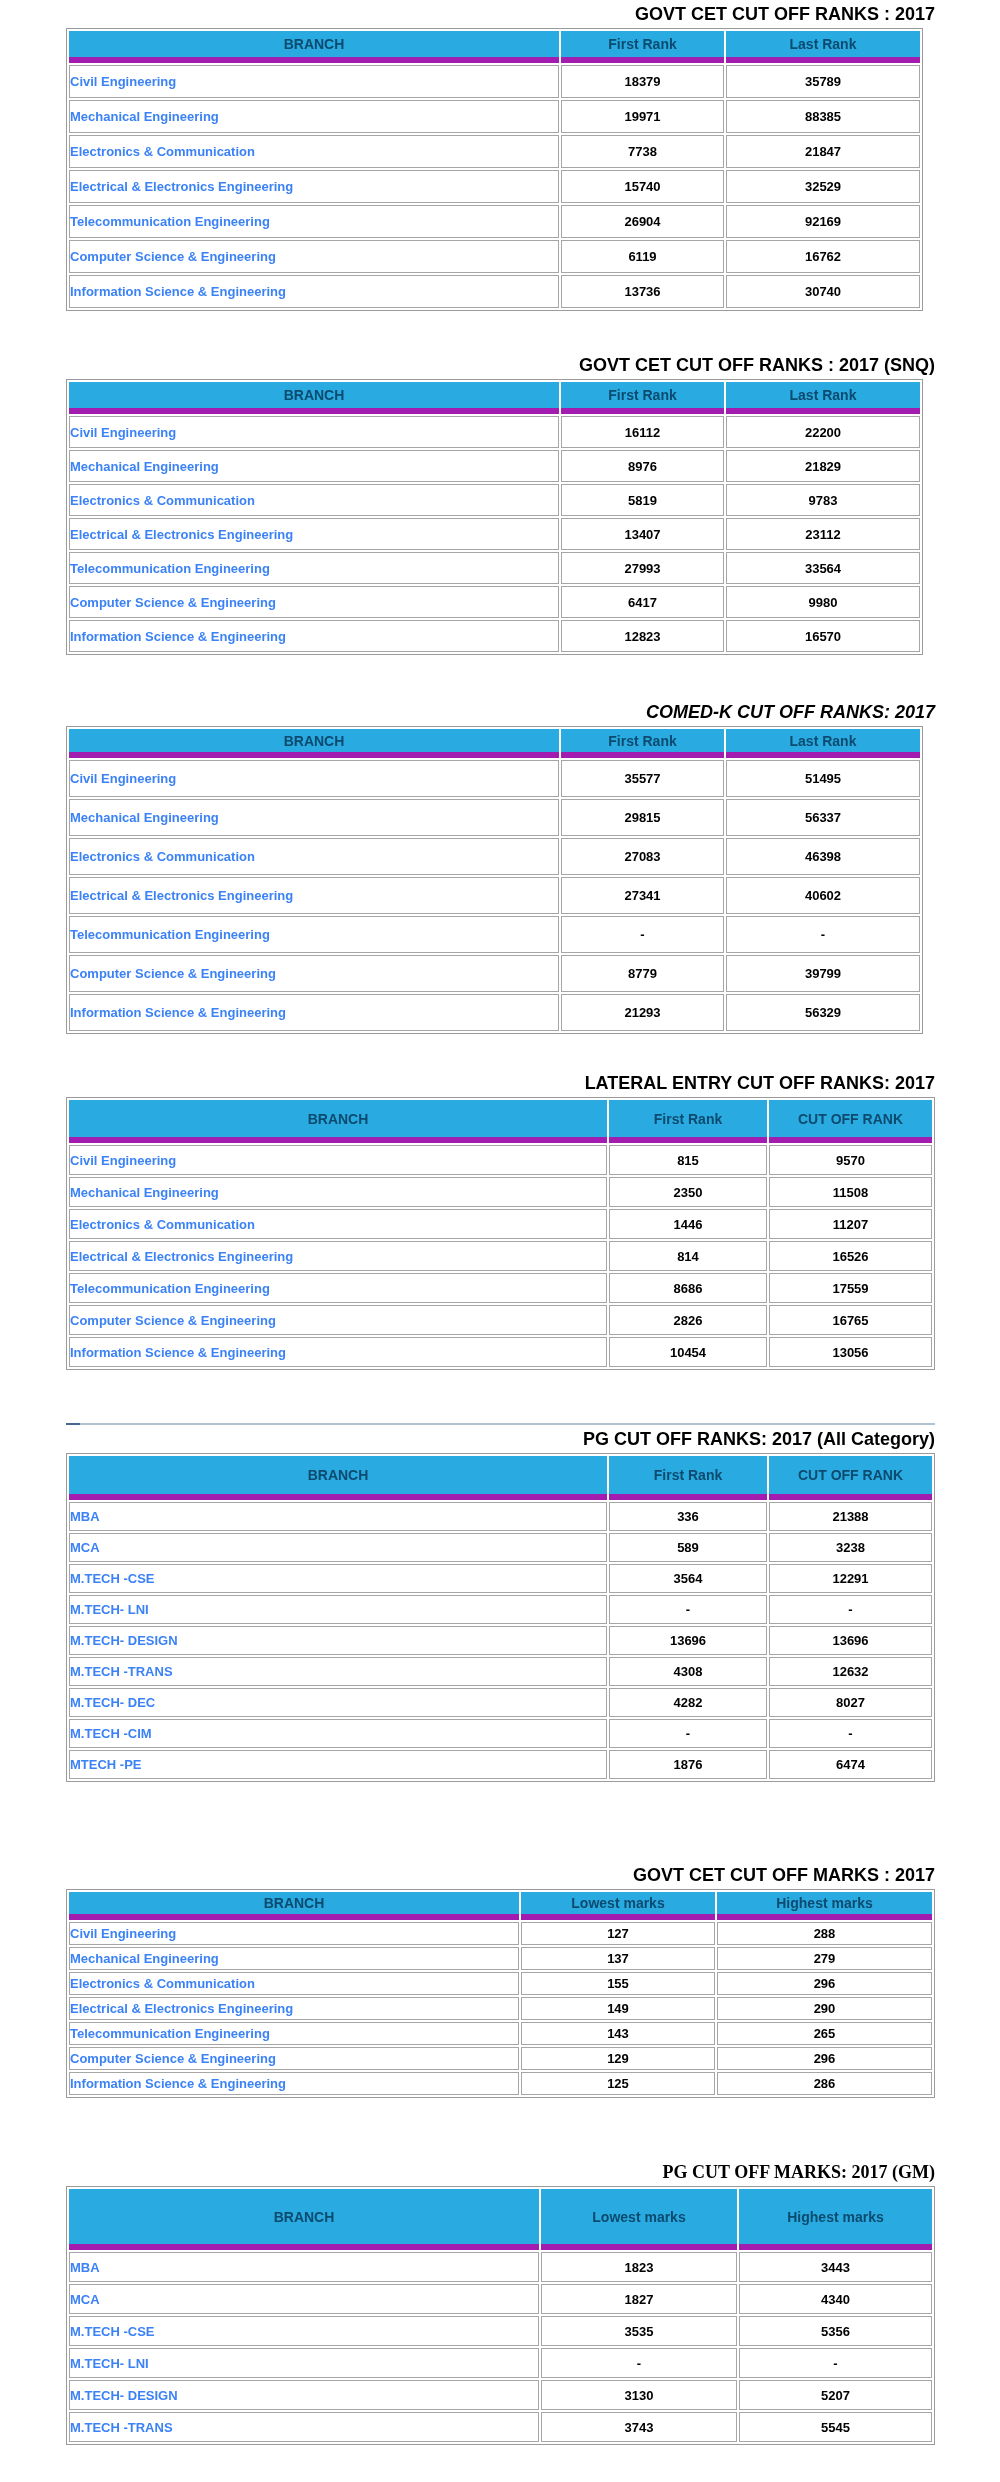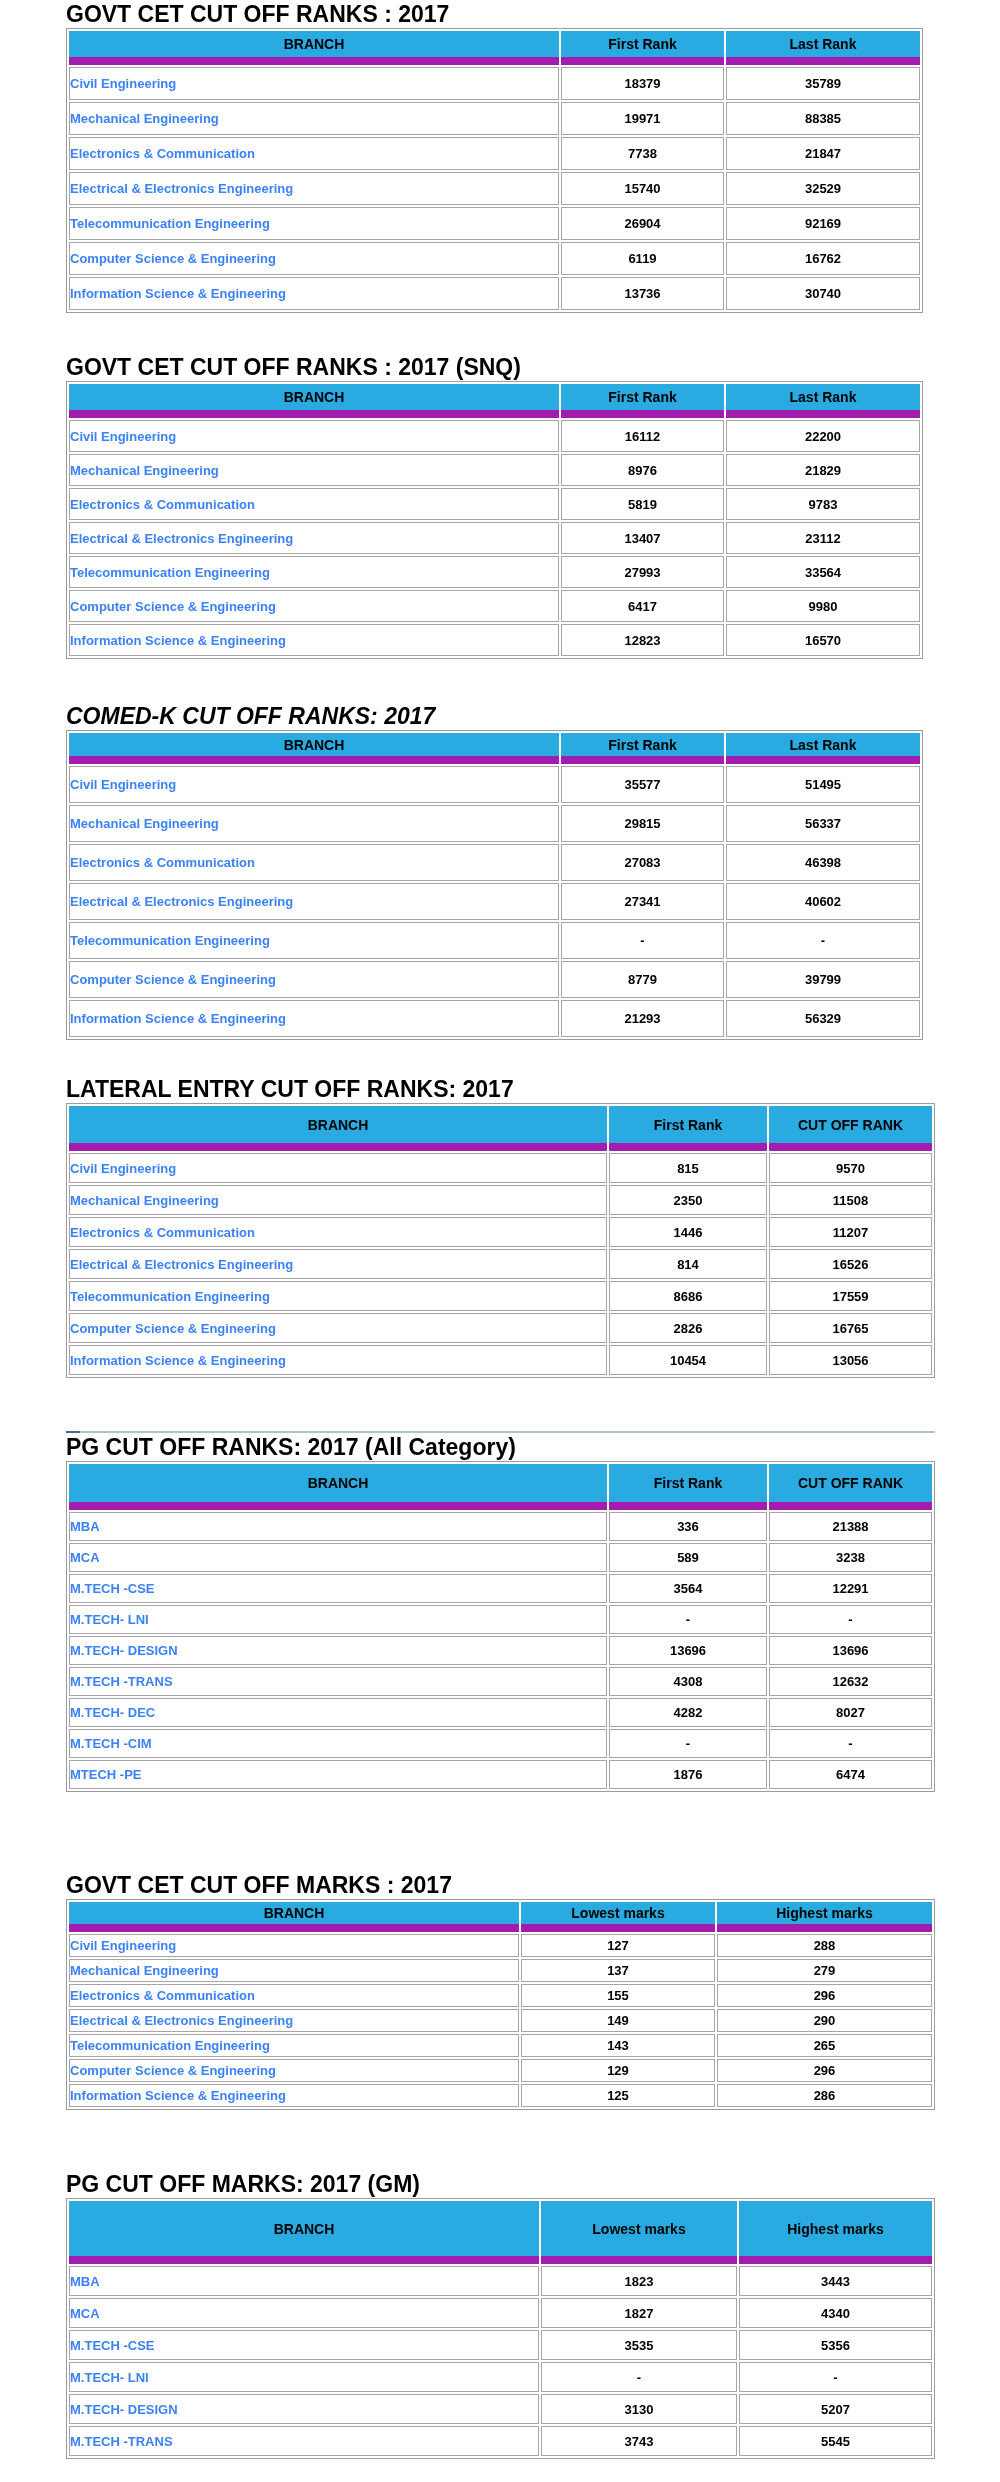--- a/index.html
+++ b/index.html
@@ -5,36 +5,36 @@
   html,body{margin:0;padding:0;background:#ffffff;}
   body{
     width:1000px;height:2482px;
     font-family:"Liberation Sans","DejaVu Sans",sans-serif;
     color:#000;
     overflow:hidden;
   }
   .doc{width:869px;margin-left:66px;}
   .sec{width:100%;}
   .title{
-    font-size:23px;font-weight:bold;color:#000;
-    text-align:left;margin:0 0 3px 0;line-height:21px;
+    font-size:18px;font-weight:bold;color:#000;
+    text-align:right;margin:0 0 3px 0;line-height:21px;
     letter-spacing:0px;
   }
   .w1{width:857px;}
   .w2{width:869px;}
   table.tbl{
     table-layout:fixed;
     border-collapse:separate;border-spacing:2px;
     border:1px solid #9b9b9b;
     background:#ffffff;
   }
   table.tbl th{
-    background:#29abe2;color:#000000;
+    background:#29abe2;color:#0c4a6e;
     font-weight:bold;font-size:14px;text-align:center;
-    border:none;border-bottom:8px solid #a21caf;
+    border:none;border-bottom:6px solid #a21caf;
     padding:0;
     overflow:hidden;white-space:nowrap;
   }
   table.tbl td{
     border:1px solid #a6a6a6;
     font-weight:bold;font-size:13px;
     padding:0;overflow:hidden;white-space:nowrap;
   }
   td.branch{text-align:left;padding-left:5px;color:#3b82f6;}
   td.num{text-align:center;font-size:13.5px;color:#000;}
@@ -55,21 +55,21 @@
   .t5 th{height:38px;}  .t5 td{height:27px;}
   .t6 th{height:22px;}  .t6 td{height:21px;}  .t6 td{font-size:12.5px;}
   .t7 th{height:55px;}  .t7 td{height:28px;}
   
   #sec1 .title{margin-top:4px;}
   #sec2 .title{margin-top:44px;}
   #sec3 .title{margin-top:47px;font-style:italic;}
   #sec4 .title{margin-top:39px;}
   #sec5 .title{margin-top:4px;}
   #sec6 .title{margin-top:83px;}
-  #sec7 .title{margin-top:64px;}
+  #sec7 .title{margin-top:64px;font-family:Liberation Serif, serif;}
   .divider{
     margin-top:53px;height:2px;width:869px;position:relative;
     background:#b3c2cf;
   }
   .divider::before{
     content:"";position:absolute;left:0;top:0;width:14px;height:2px;
     background:#44688f;
   }
 </style>
 </head>

